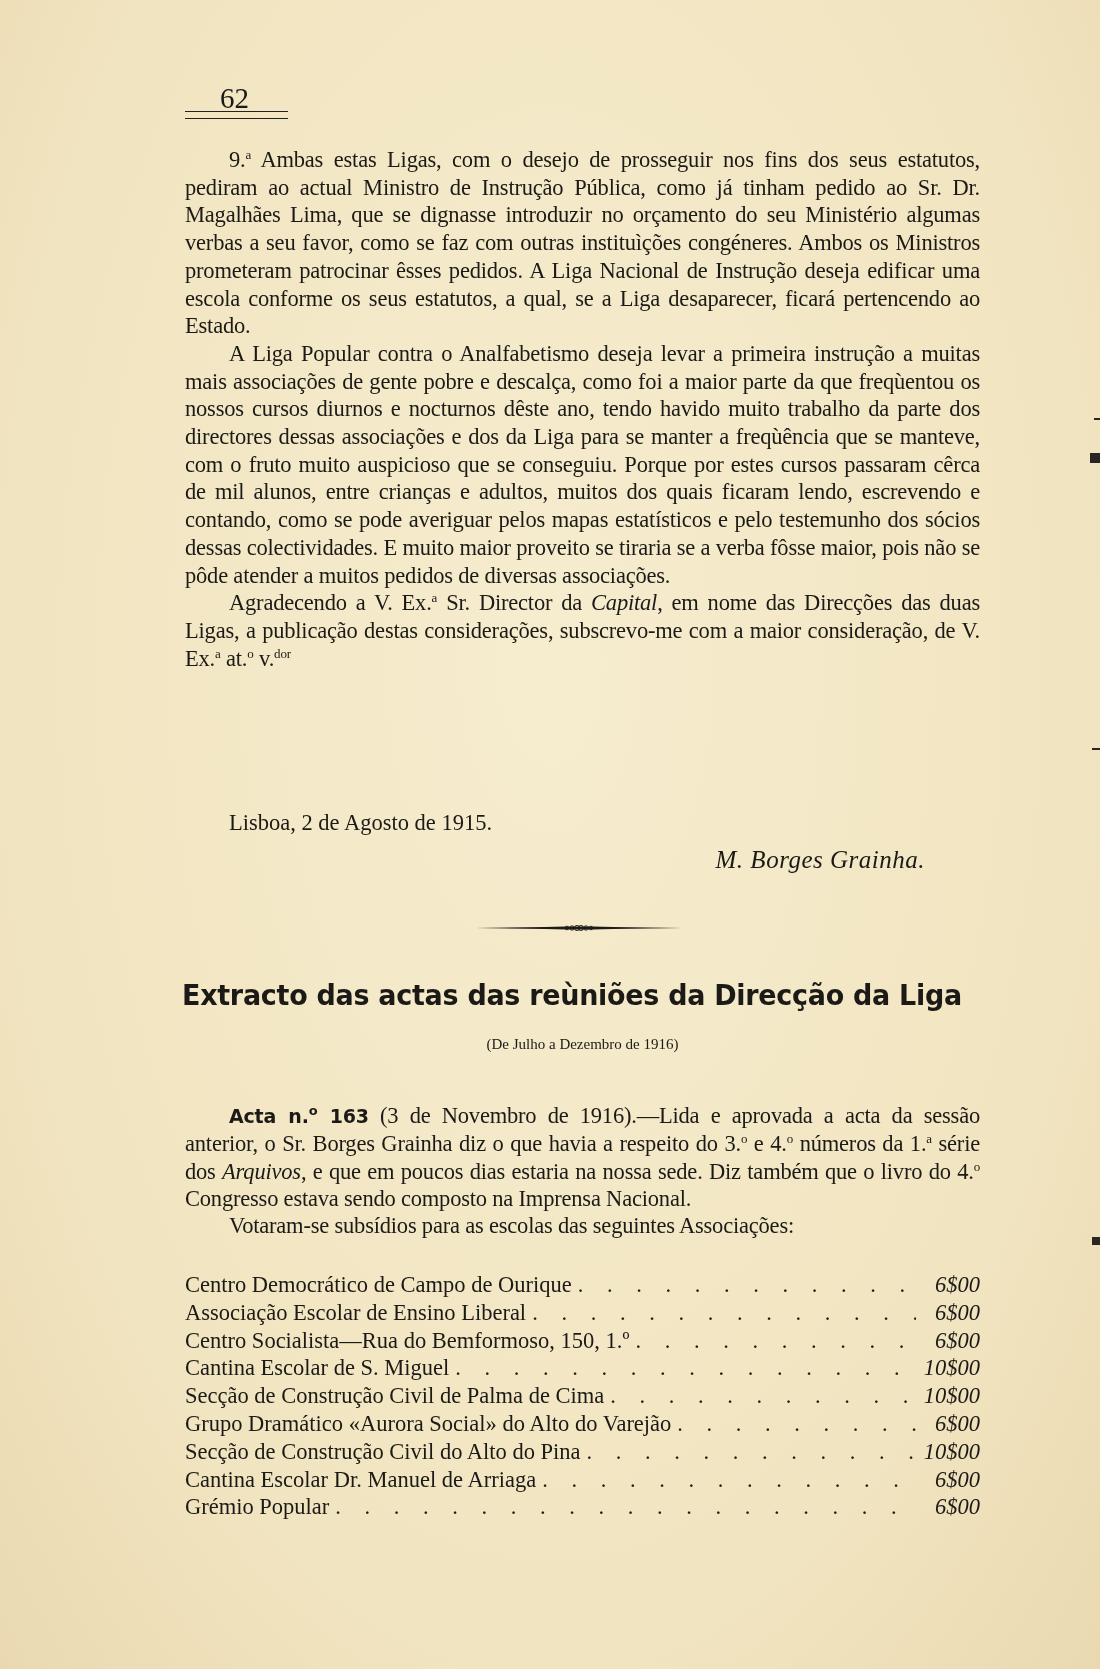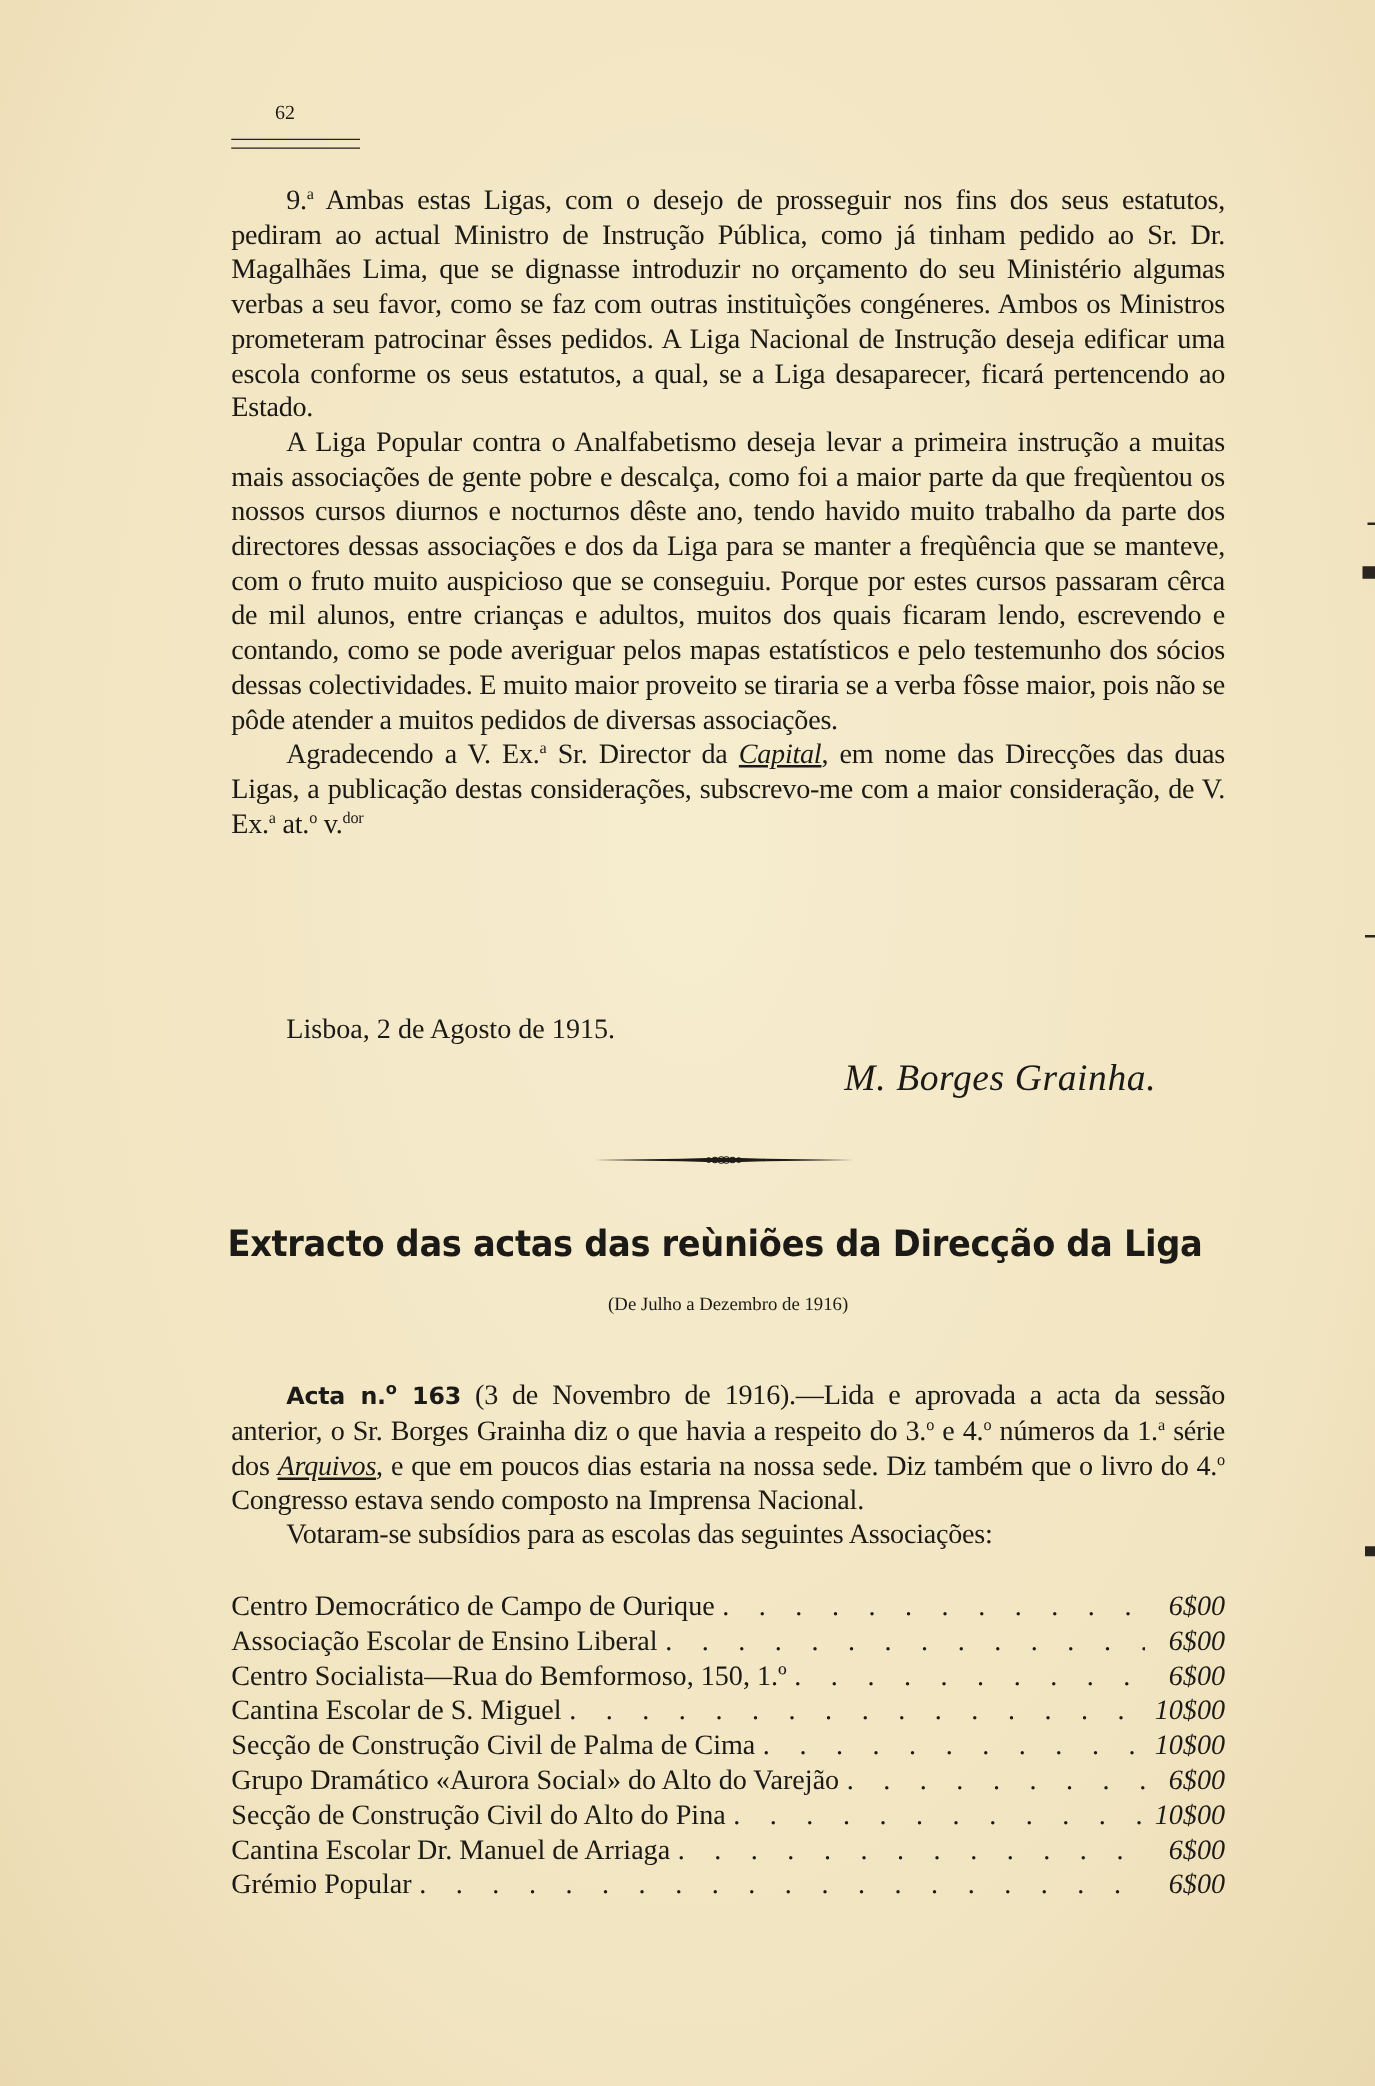--- a/index.html
+++ b/index.html
@@ -8,37 +8,37 @@
     background: #f3e8c7;
     background-image: radial-gradient(ellipse at 50% 40%, #f6edcf 0%, #f1e4c0 70%, #ead9b0 100%);
     font-family: "Liberation Serif", "DejaVu Serif", serif;
     color: #1c1a16;
     position: relative;
     overflow: hidden;
   }
   .page { position: absolute; left: 185px; top: 0; width: 795px; }
   .page-number {
     position: absolute; left: 35px; top: 82px;
-    font-size: 16px;
+    font-size: 29px;
   }
   .rule-double {
     position: absolute; left: 0; top: 111px; width: 103px; height: 6px;
     border-top: 1.6px solid #222; border-bottom: 1.6px solid #222;
   }
   .text-block {
     position: absolute; left: 0; top: 146px; width: 795px;
     font-size: 22.5px; line-height: 27.7px; text-align: justify;
     font-stretch: condensed; letter-spacing: -0.2px;
   }
   .text-block p { margin: 0; text-indent: 44px; }
   .sup { font-size: 13px; vertical-align: 8px; line-height: 0; }
   .date-line { position: absolute; left: 44px; top: 810px; font-size: 22.5px; }
   .signature {
     position: absolute; right: 55px; top: 846px;
-    font-style: italic; font-size: 30px; letter-spacing: 0.5px;
+    font-style: italic; font-size: 25px; letter-spacing: 0.5px;
   }
   .ornament {
     position: absolute; left: 290px; top: 924px; width: 208px; height: 8px;
   }
   .section-title {
     position: absolute; left: -3px; top: 978px; width: 800px;
     font-family: "DejaVu Sans", sans-serif; font-weight: bold;
     font-size: 29px; letter-spacing: -0.3px; white-space: nowrap;
     transform: scaleX(0.93); transform-origin: left center;
   }
@@ -55,21 +55,21 @@
   .subsidies {
     position: absolute; left: 0; top: 1271px; width: 795px;
     font-size: 22.5px; line-height: 27.8px; list-style: none; margin: 0; padding: 0;
   }
   .subsidies li { display: flex; align-items: baseline; white-space: nowrap; }
   .subsidies .name { flex: 0 0 auto; }
   .subsidies .leader {
     flex: 1 1 auto; overflow: hidden; letter-spacing: 9px; padding-left: 6px;
   }
   .subsidies .amount { flex: 0 0 auto; text-align: right; min-width: 60px; padding-left: 4px; font-style: italic; }
-  .em { font-style: italic; text-decoration: underline; }
+  .em { font-style: italic; }
   .edge-mark { position: absolute; background: #2a2520; }
 </style>
 </head>
 <body>
 
 <div class="page">
 
   <div class="page-number">62</div>
   <div class="rule-double"></div>
 

